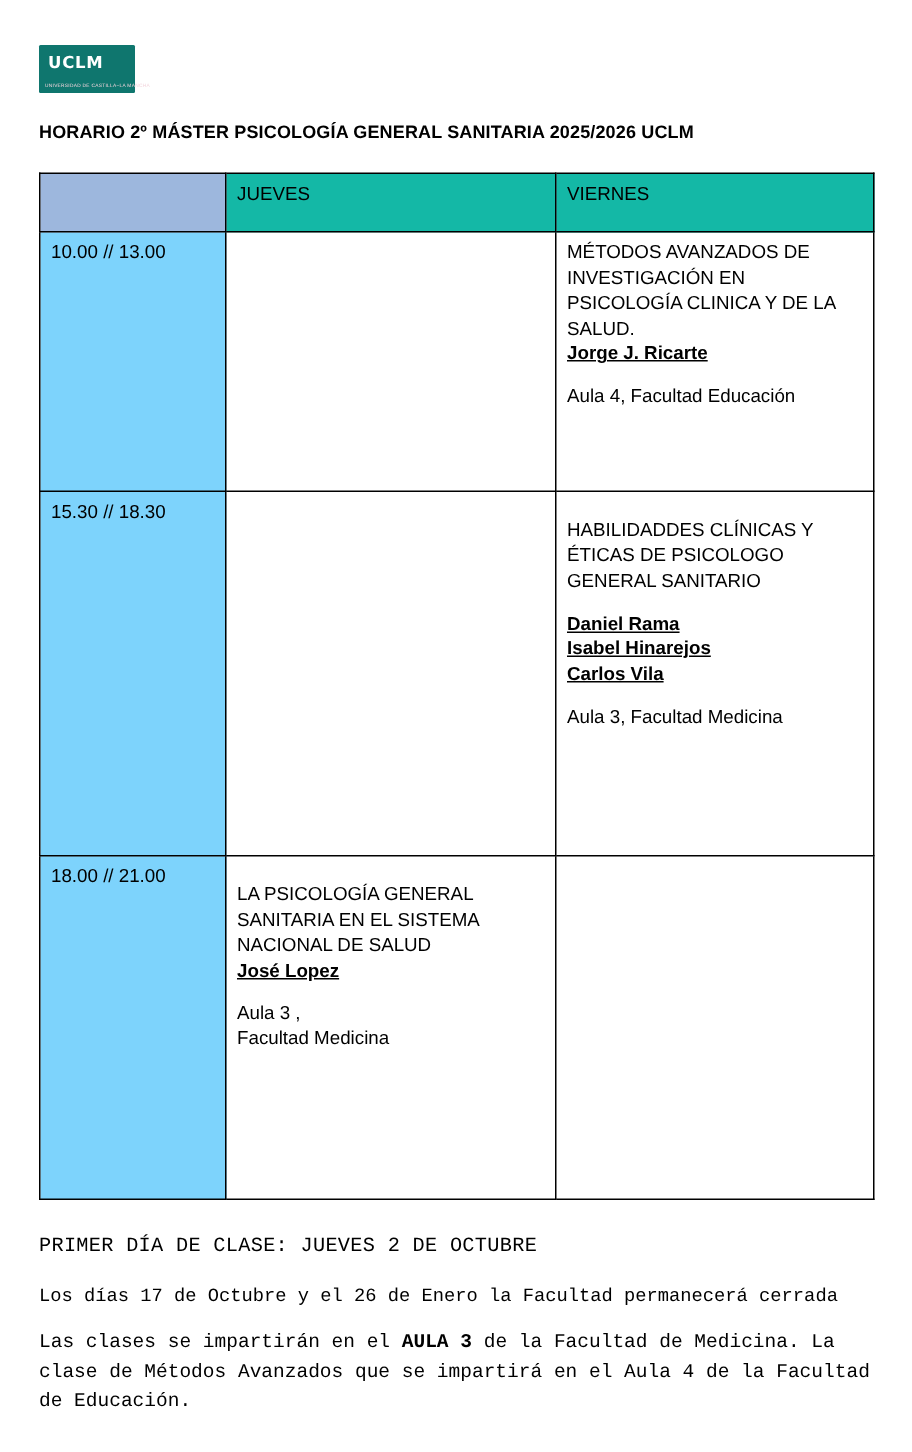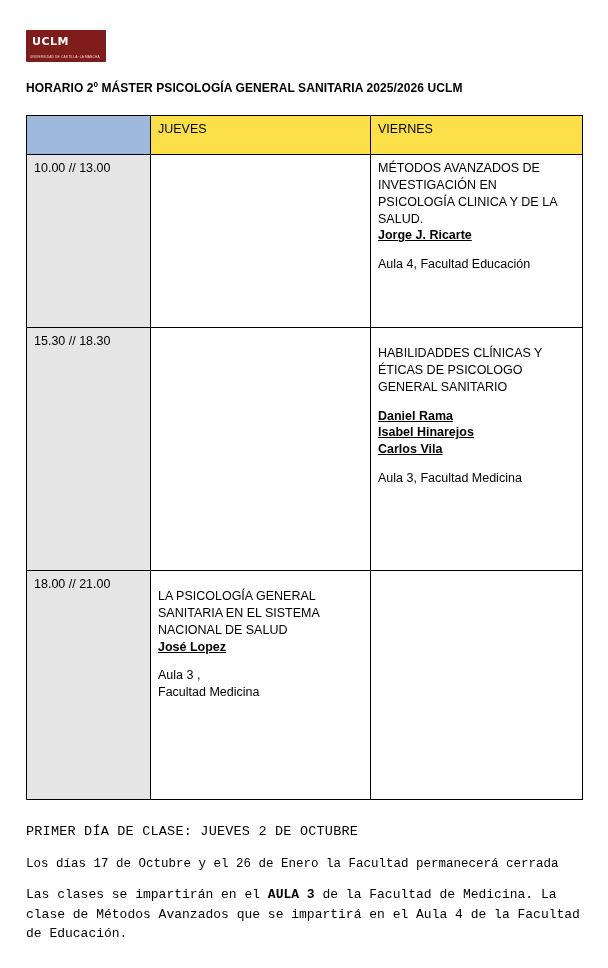--- a/index.html
+++ b/index.html
@@ -21,23 +21,23 @@
     height: 968px;
     box-sizing: border-box;
     padding: 0 26px;
   }
   
   .logo-wrap {
     padding-top: 30px;
     height: 40px;
   }
   .logo {
-    width: 80px;
+    width: 64px;
     height: 32px;
-    background: #7f1d1d;
+    background: #0f766e;
     color: #ffffff;
     position: relative;
     border-radius: 1px;
   }
   .logo-mark {
     position: absolute;
     left: 6px;
     top: 5px;
     font-size: 11px;
     font-weight: bold;
@@ -77,28 +77,28 @@
     font-size: 12.5px;
     line-height: 1.33;
     font-weight: normal;
     text-align: left;
   }
   col.c-time { width: 124px; }
   col.c-thu  { width: 220px; }
   col.c-fri  { width: 212px; }
 
   thead td {
-    background: #fde047;
+    background: #14b8a6;
     height: 28px;
     font-size: 12.5px;
     padding-top: 6px;
   }
   thead td.head-time { background: #9db7dd; }
   td.time-cell {
-    background: #e5e5e5;
+    background: #7dd3fc;
     font-size: 12px;
     padding-top: 7px;
   }
   td.empty-cell { background: #ffffff; }
   .cell-title {
     font-size: 12.5px;
     line-height: 1.34;
   }
   .cell-person {
     font-weight: bold;

